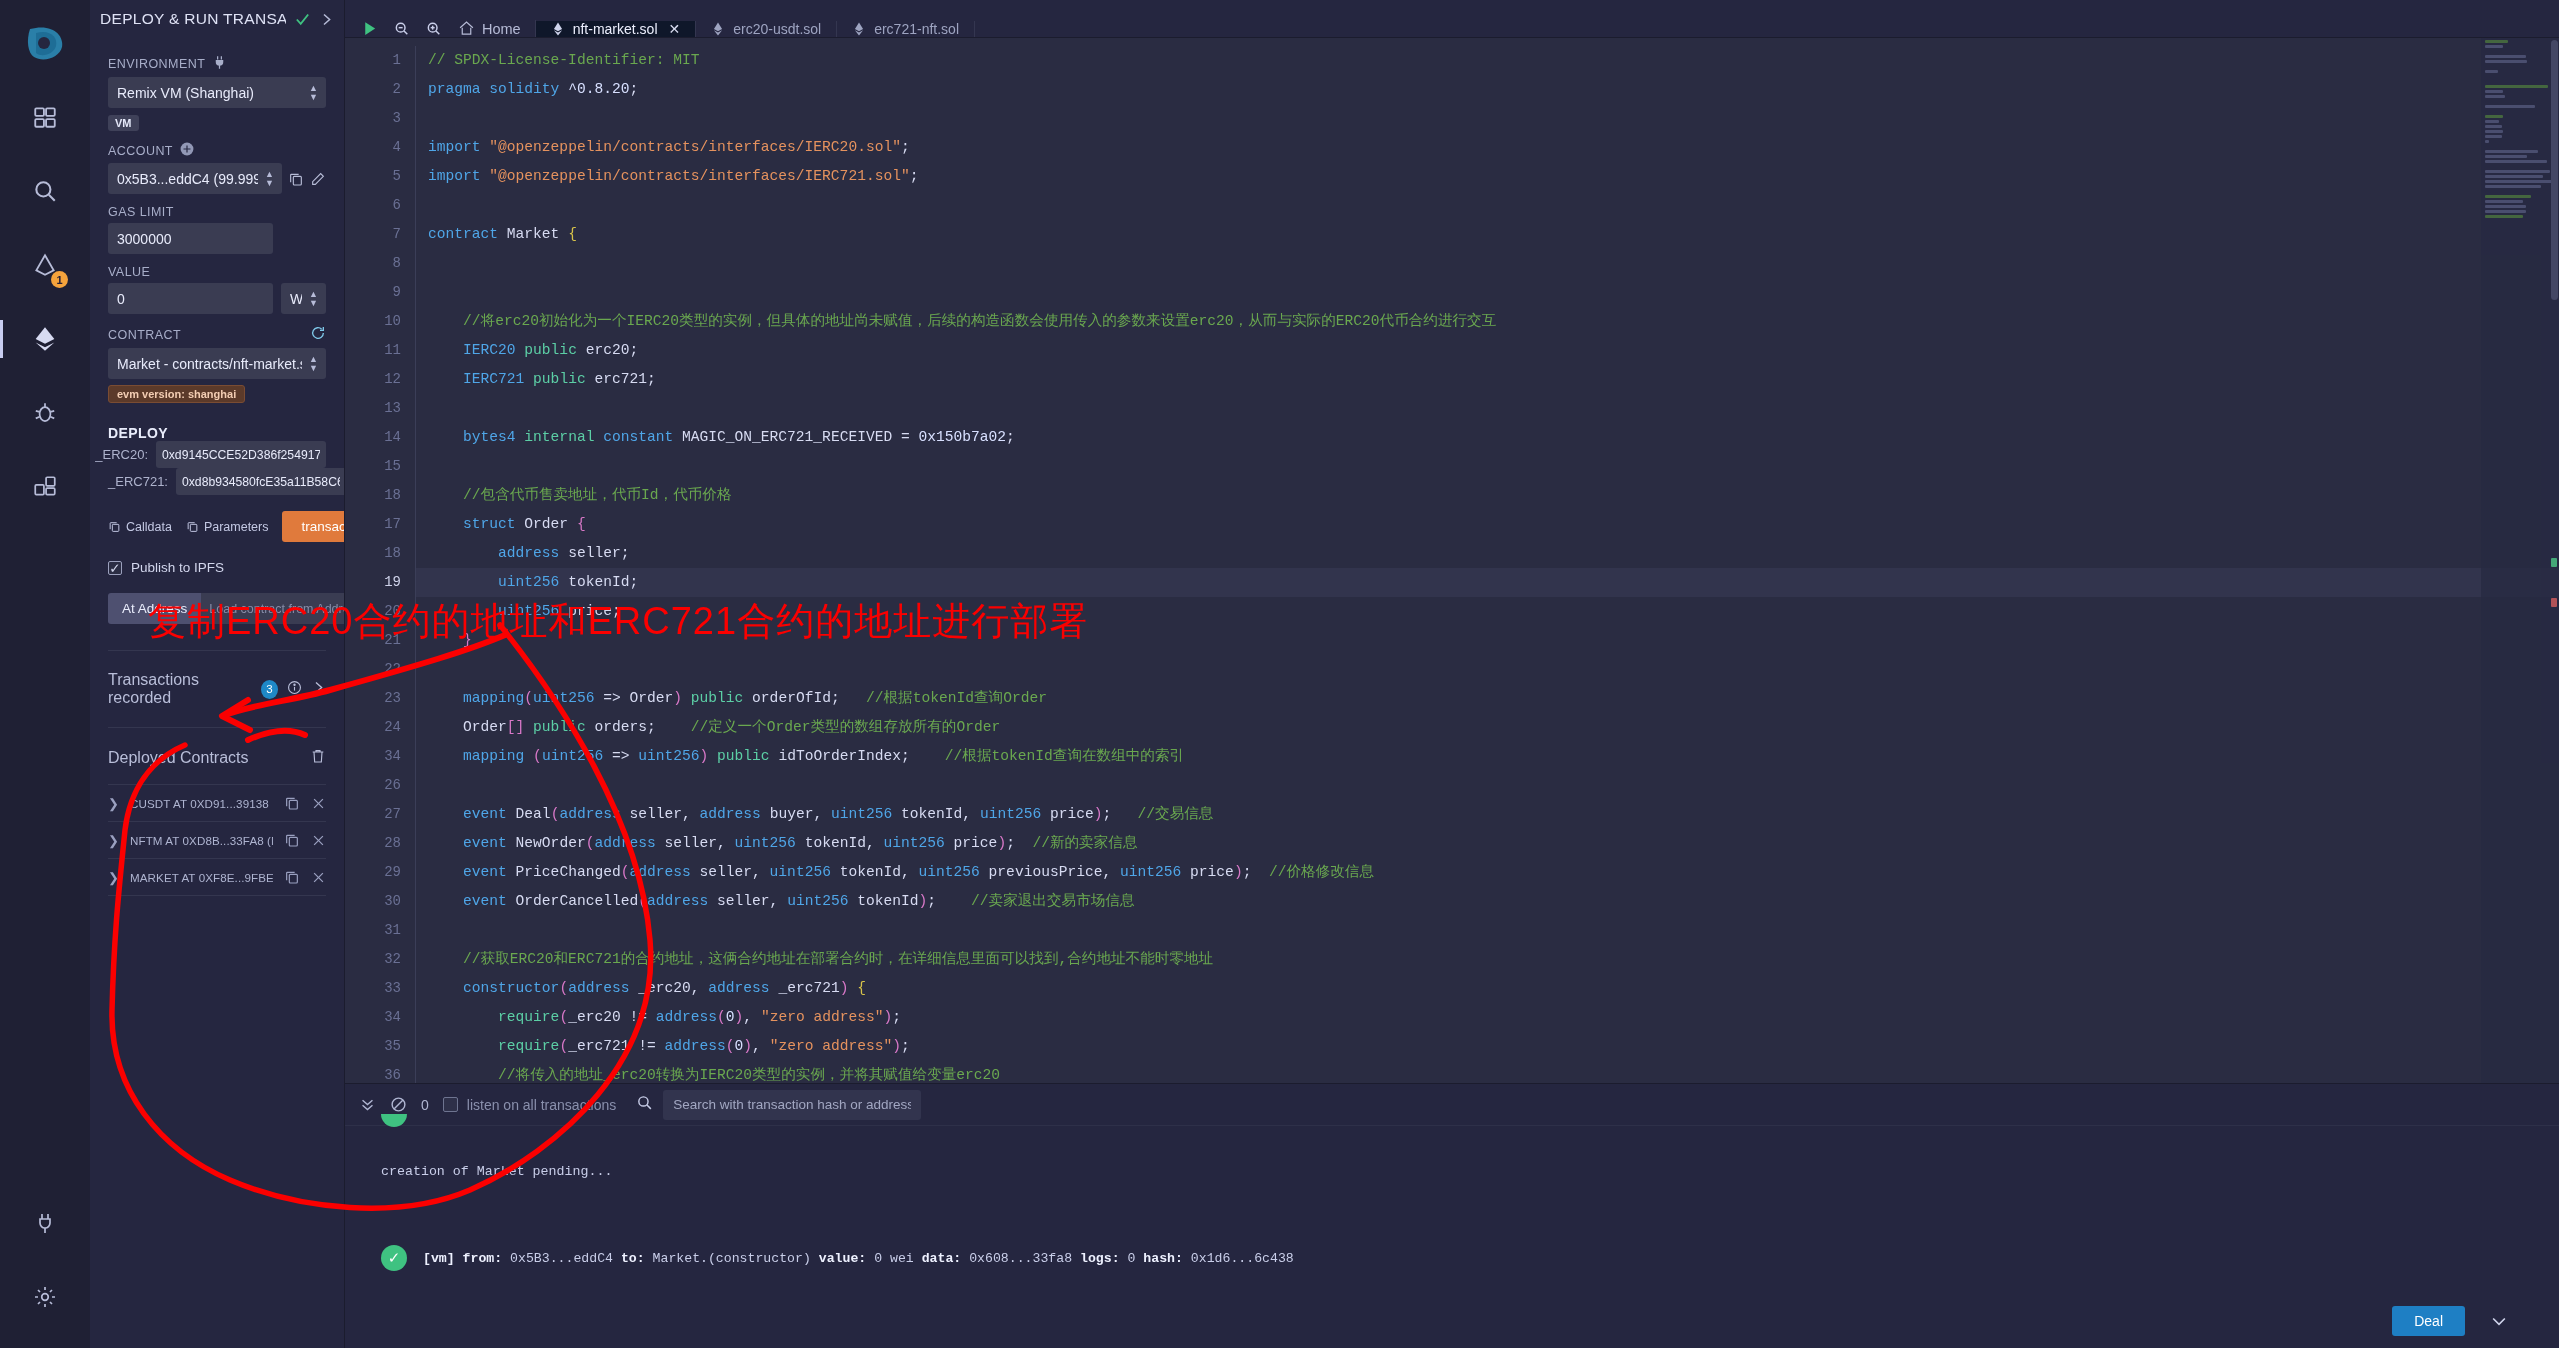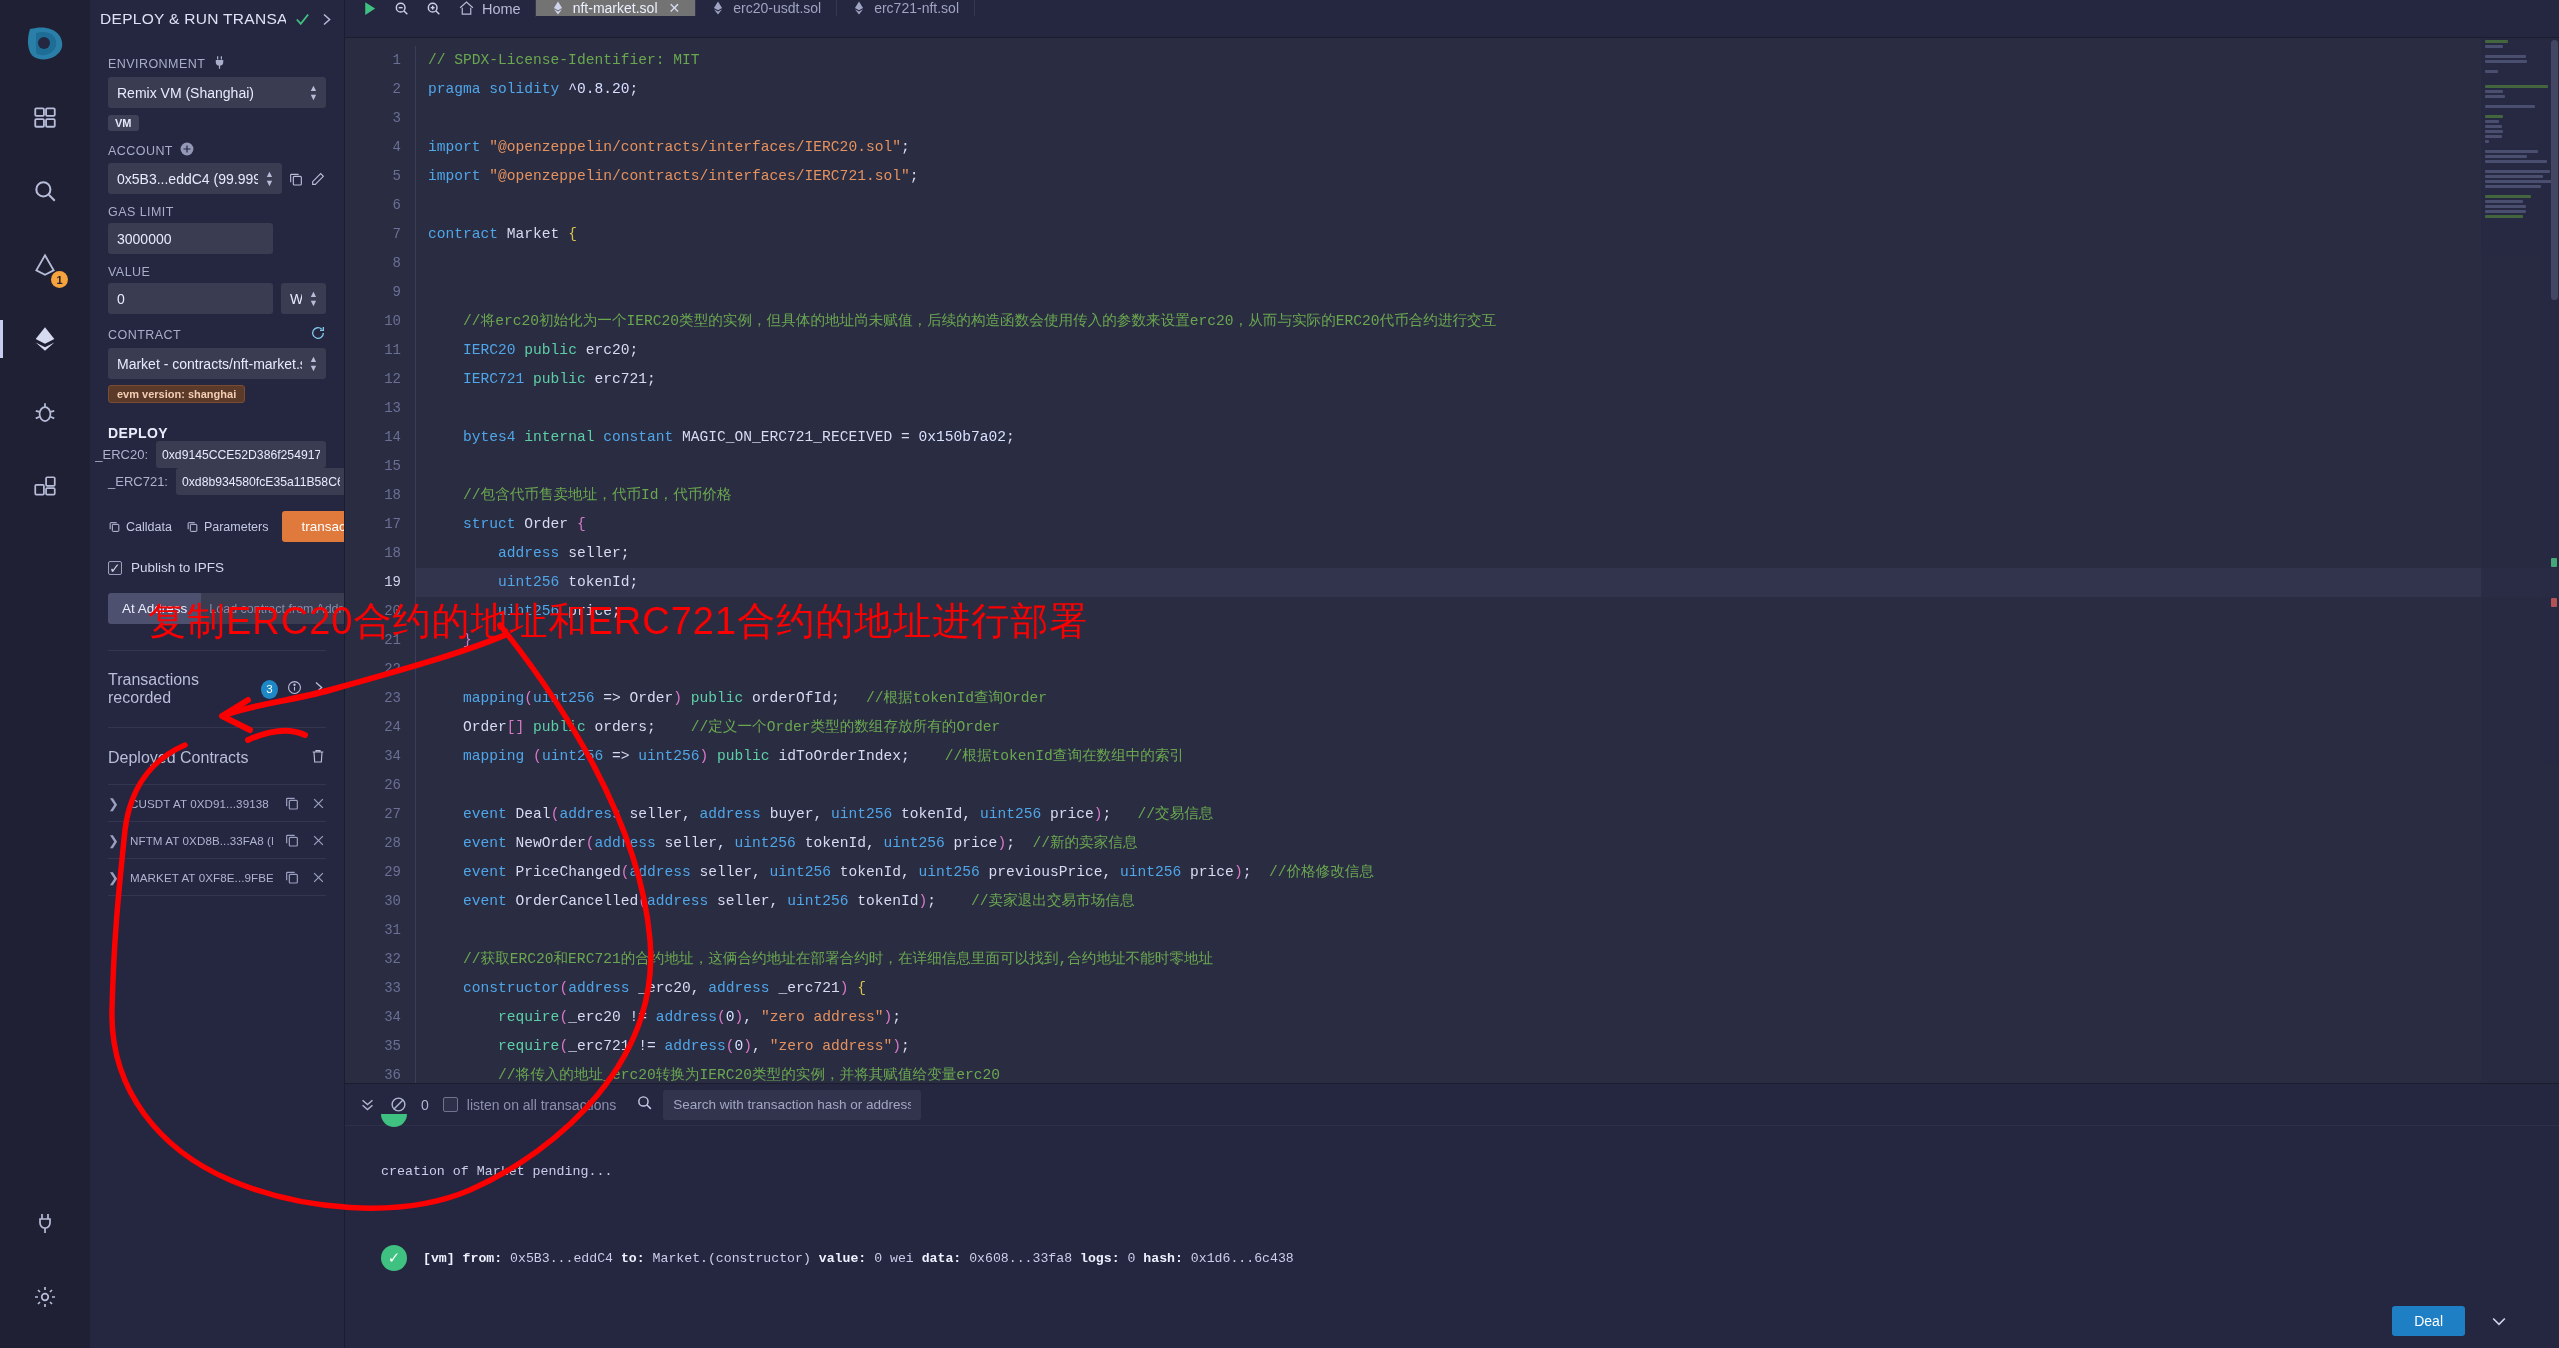--- a/index.html
+++ b/index.html
@@ -157,33 +157,33 @@
   .dc-item .arrow { color:#9aa0c0; font-size:13px; }
   .dc-item .nm { flex:1; white-space:nowrap; overflow:hidden; }
   .dc-item .ic { color:#9aa0c0; cursor:pointer; display:flex; }
 
   
   #editor-area {
     position:absolute; left:345px; top:0; right:0; bottom:0;
     background:#2a2c42;
   }
   #tabbar {
-    height:38px; background:#252640; display:flex; align-items:flex-start;
+    height:38px; background:#252640; display:flex; align-items:flex-end;
     border-bottom:1px solid #1b1c2e;
   }
   .tb-tools { display:flex; align-items:center; gap:16px; padding:0 14px 0 16px;
               border-right:1px solid #343650; }
   .tb-tools .ti { cursor:pointer; display:flex; align-items:center; }
   .tb-home { display:flex; align-items:center; gap:7px; color:#b6bbd6; font-size:14.5px; cursor:pointer; }
   .tab {
     display:flex; align-items:center; gap:8px; padding:0 15px;
     color:#9ea4c1; font-size:14px; cursor:pointer; white-space:nowrap;
     border-right:1px solid #343650;
   }
-  .tab.active { background:#737373; color:#eceffd; }
+  .tab.active { background:#0f172a; color:#eceffd; }
   .tab .x { color:#d8dcf0; font-size:14px; margin-left:3px; }
 
   #code {
     position:absolute; left:0; top:38px; right:0; height:1045px;
     background:#2a2c42; overflow:hidden;
   }
   .code-inner { display:flex; padding-top:8px; }
   .gutter {
     width:70px; text-align:right; padding-right:14px;
     color:#6a7094; font-size:14px; font-family:"Liberation Mono", monospace;

